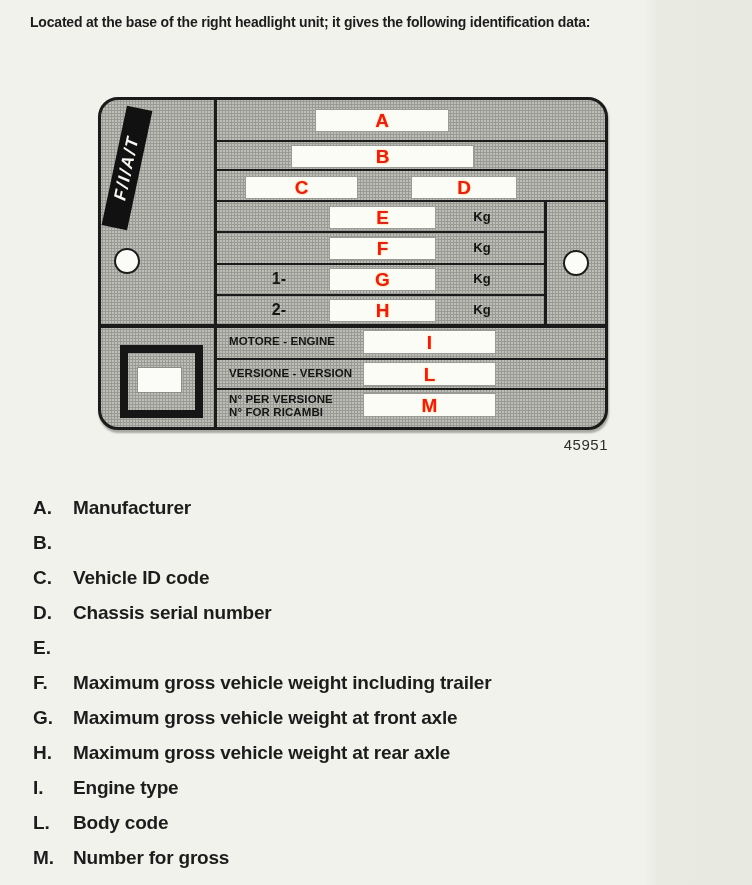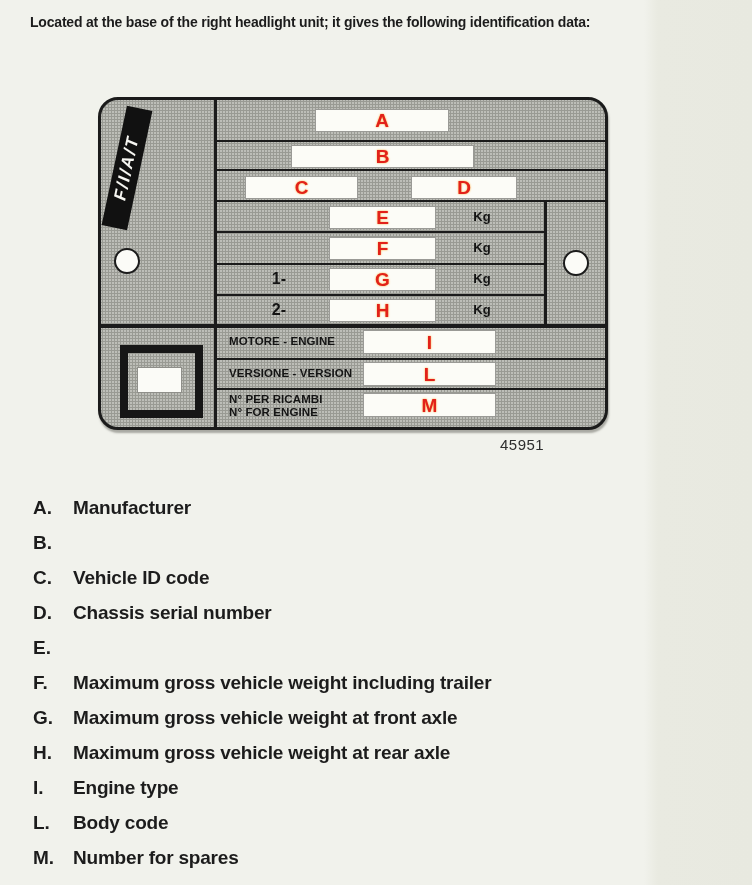--- a/index.html
+++ b/index.html
@@ -64,21 +64,21 @@
   }
   .punch-square{
     position:absolute;left:19px;top:245px;width:83px;height:73px;
     box-sizing:border-box;border:8px solid #161616;
   }
   .punch-inner{
     position:absolute;left:9px;top:14px;width:43px;height:24px;
     background:#fbfbf7;border:1px solid rgba(35,35,30,0.5);
   }
   .figure-number{
-    position:absolute;left:500px;top:436px;width:108px;text-align:left;
+    position:absolute;left:500px;top:436px;width:108px;text-align:right;
     font-size:15px;color:#2e2e2e;letter-spacing:0.5px;
   }
   
   .legend{position:absolute;left:33px;top:490px;width:700px;}
   .legend-row{height:35px;display:flex;align-items:center;}
   .legend-key{width:40px;flex:0 0 40px;font-size:19px;font-weight:bold;color:#1c1c1c;}
   .legend-label{font-size:19px;font-weight:bold;color:#1c1c1c;letter-spacing:-0.2px;}
 </style>
 </head>
 <body>
@@ -149,22 +149,22 @@
     <div class="wbox" style="left:262px;top:230px;width:131px;height:22px;">
       <span class="fletter">I</span>
     </div>
 
     <div class="plabel" style="top:267px;">VERSIONE - VERSION</div>
     <div class="wbox" style="left:262px;top:262px;width:131px;height:22px;">
       <span class="fletter">L</span>
     </div>
 
     <div class="plabel" style="top:293px;">
-      <div>N° PER RICAMBI</div>
-      <div>N° FOR ENGINE</div>
+      <div>N° PER VERSIONE</div>
+      <div>N° FOR RICAMBI</div>
     </div>
     <div class="wbox" style="left:262px;top:293px;width:131px;height:22px;">
       <span class="fletter">M</span>
     </div>
   </div>
 
   <div class="figure-number">45951</div>
 
   <div class="legend">
     <div class="legend-row">
@@ -200,17 +200,17 @@
     <div class="legend-row">
       <span class="legend-key">I.</span>
       <span class="legend-label">Engine type</span>
     </div>
     <div class="legend-row">
       <span class="legend-key">L.</span>
       <span class="legend-label">Body code</span>
     </div>
     <div class="legend-row">
       <span class="legend-key">M.</span>
-      <span class="legend-label">Number for spares</span>
+      <span class="legend-label">Number for gross</span>
     </div>
   </div>
 
 </div>
 
 </body></html>

